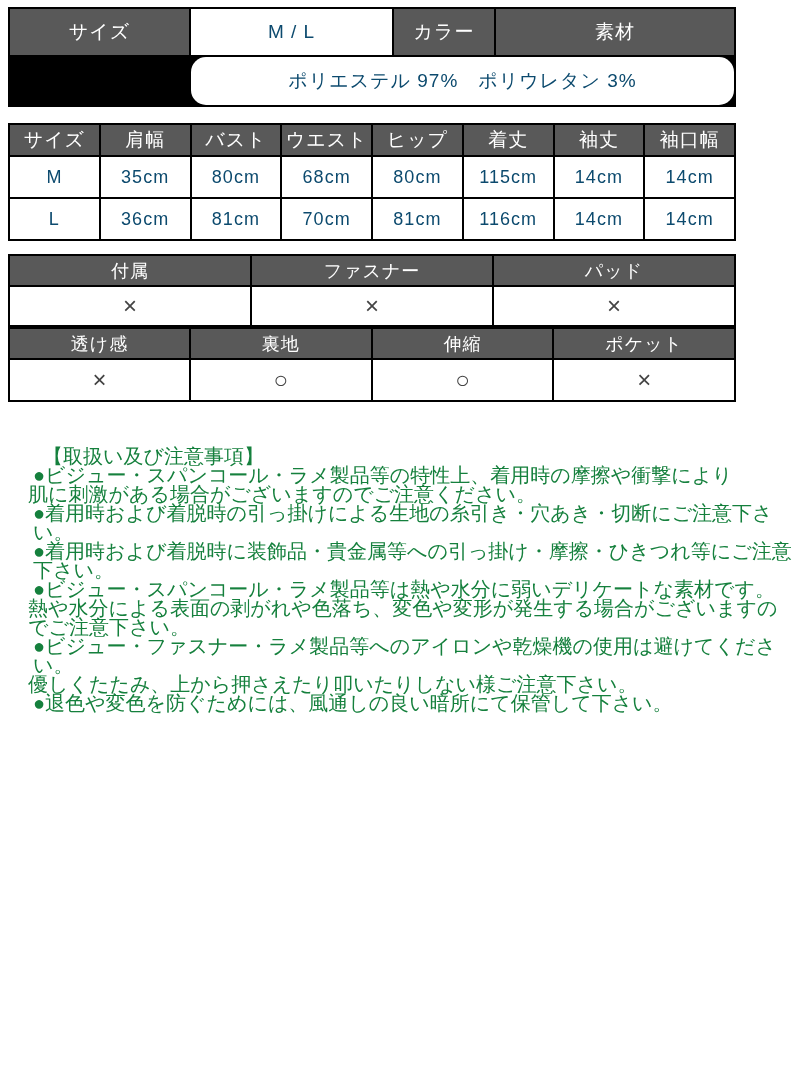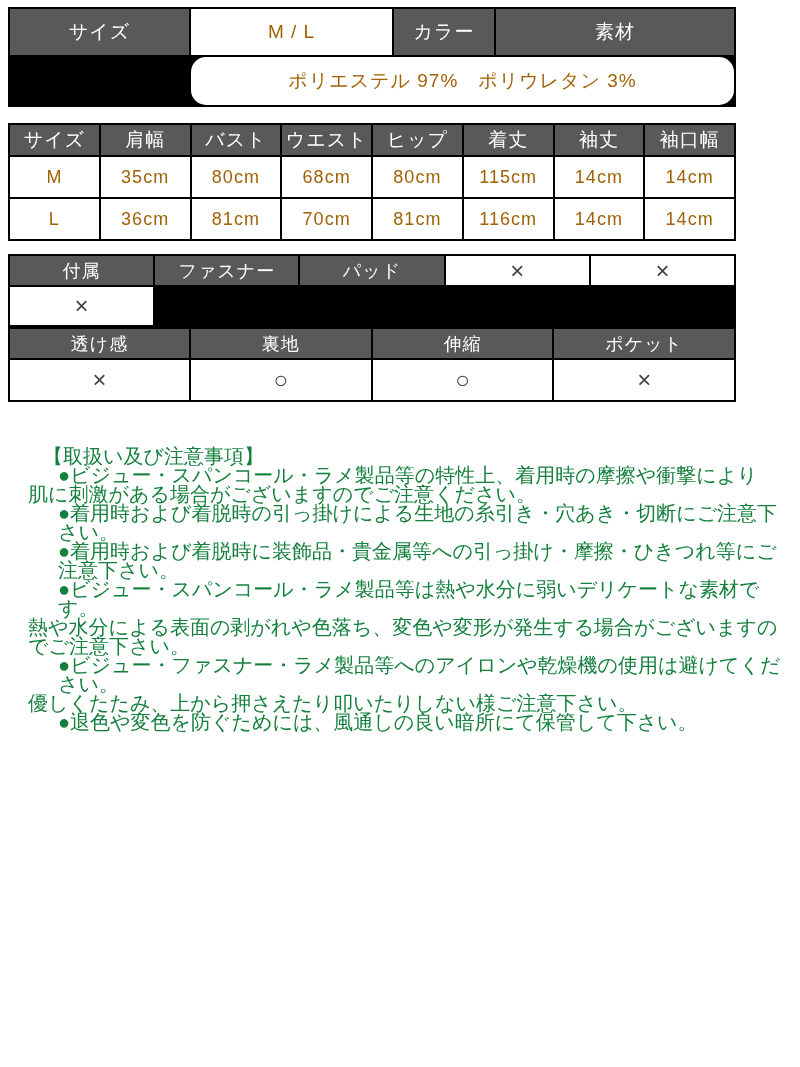--- a/index.html
+++ b/index.html
@@ -20,50 +20,50 @@
     gap: 2px;
     width: 728px;
   }
   .cell {
     background: #ffffff;
     display: flex;
     align-items: center;
     justify-content: center;
     text-align: center;
     font-size: 19px;
-    color: #a16207;
+    color: #0c4a6e;
     letter-spacing: 1px;
   }
   .cell.hdr {
     background: #595959;
     color: #ffffff;
     font-weight: 500;
   }
 
   .spec-table  { grid-template-columns: 179px 201px 100px 1fr; grid-template-rows: 46px 48px; }
   .spec-table .material-value { grid-column: 2 / span 3; border-radius: 15px; }
 
   .measure-table { margin-top: 16px; grid-template-columns: repeat(8, 1fr); grid-template-rows: 30px 40px 40px; }
   .measure-table .cell { font-size: 18px; }
   .measure-table .cell.hdr { font-size: 19px; }
 
-  .feature-table-1 { margin-top: 13px; grid-template-columns: repeat(5, 1fr); grid-template-rows: 29px 38px; }
+  .feature-table-1 { margin-top: 13px; grid-template-columns: repeat(3, 1fr); grid-template-rows: 29px 38px; }
   .feature-table-2 { grid-template-columns: 179px 1fr 1fr 1fr; grid-template-rows: 29px 40px; }
   .feature-table-1 .cell.hdr, .feature-table-2 .cell.hdr { font-size: 18px; }
   .sym { font-size: 24px; font-weight: 400; letter-spacing: 0; color: #444444; line-height: 1; }
 
   .notes {
     margin-top: 45px;
     padding-left: 20px;
     font-size: 20px;
     line-height: 19px;
     color: #15803d;
   }
   .notes .title { padding-left: 15px; }
-  .notes .bullet { padding-left: 5px; margin-left: 25px; }
+  .notes .bullet { padding-left: 5px; }
   .notes .cont { padding-left: 0; }
 </style>
 </head>
 <body>
 
 <div class="page">
 
   <div class="tbl spec-table">
     <div class="cell hdr">サイズ</div>
     <div class="cell">M / L</div>

